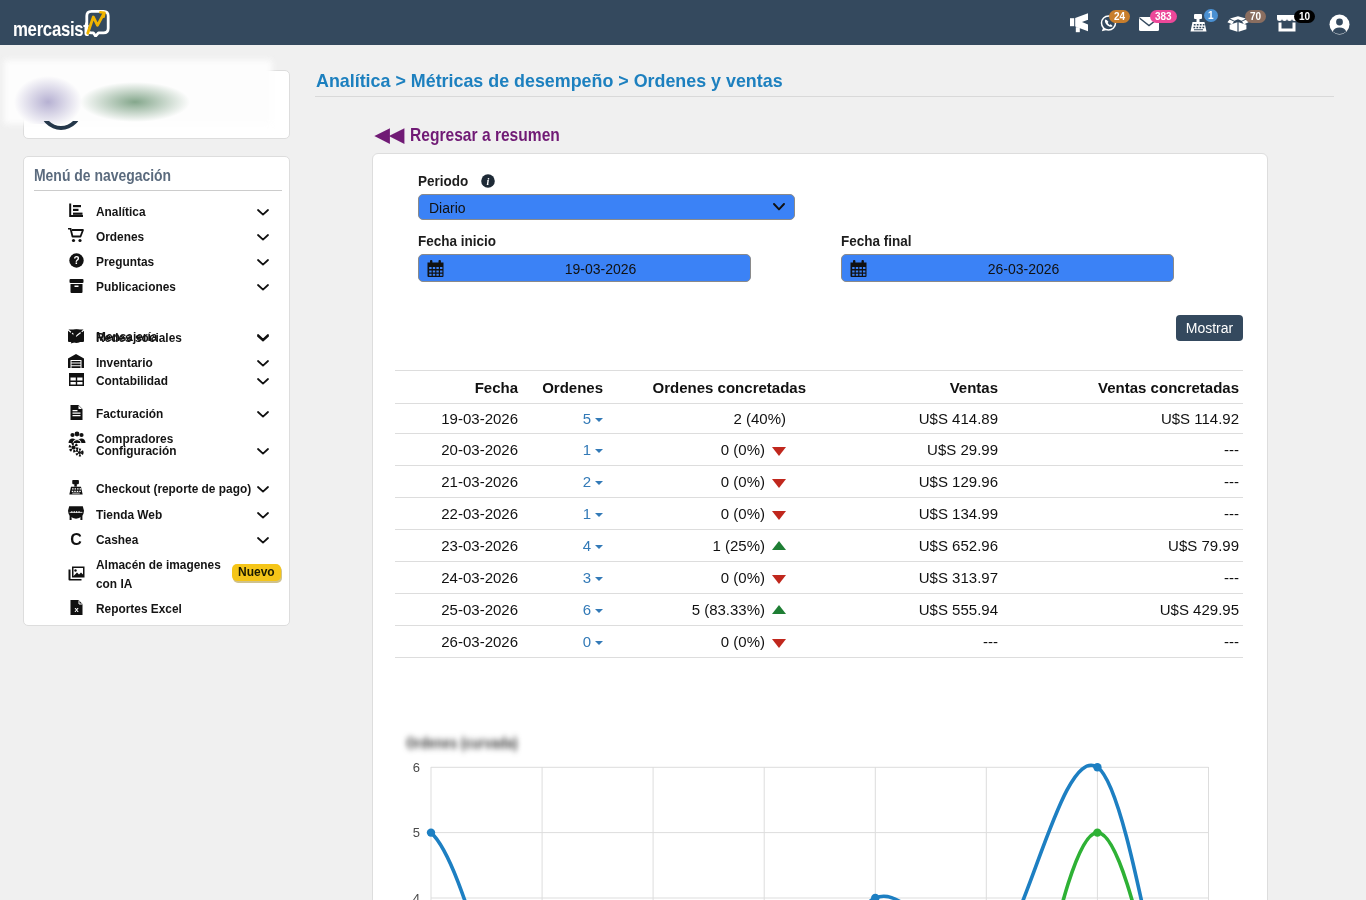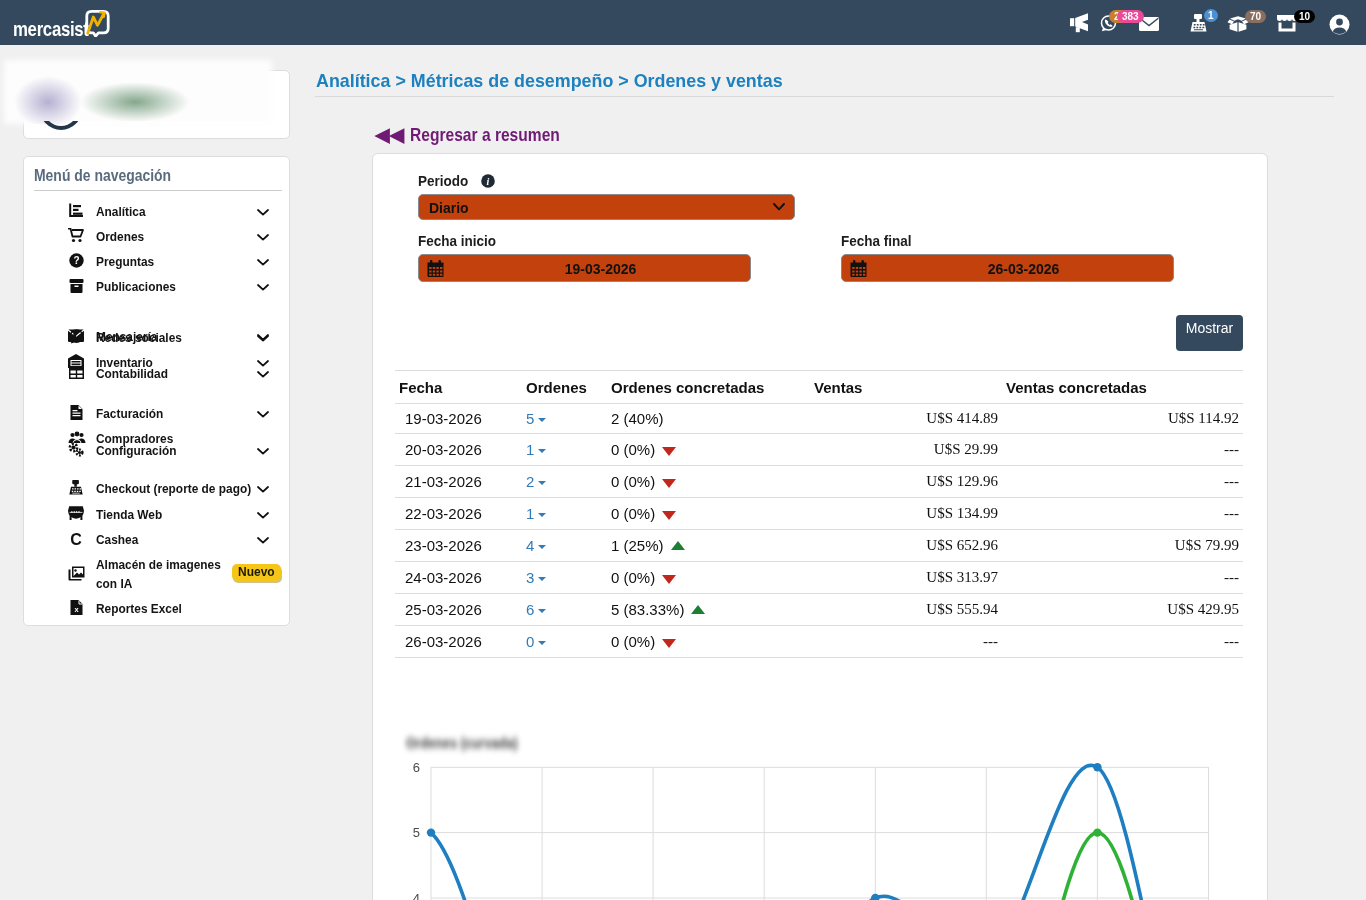--- a/index.html
+++ b/index.html
@@ -21,27 +21,27 @@
 .mi .txt { position:absolute; left:72px; top:50%; transform:translateY(-50%) scaleX(0.88); transform-origin:left top; font-size:13.5px; font-weight:bold; color:#141414; white-space:nowrap; }
 .mi .chev { position:absolute; right:22px; top:50%; transform:translateY(-50%); }
 
 #breadcrumb { position:absolute; left:316px; top:70px; font-size:19px; font-weight:bold; color:#1d80bf; transform:scaleX(0.94); transform-origin:left center; white-space:nowrap; }
 #bc-hr { position:absolute; left:315px; top:96px; width:1019px; border-bottom:1px solid #d9d9d9; }
 #backlink { position:absolute; left:375px; top:123px; font-size:19px; font-weight:bold; color:#701a75; white-space:nowrap; }
 #backlink .t { display:inline-block; transform:scaleX(0.82); transform-origin:left center; }
 #maincard { position:absolute; left:372px; top:153px; width:896px; height:1200px;
   background:#fff; border:1px solid #ddd; border-radius:6px; }
 .flabel { position:absolute; font-size:15px; font-weight:bold; color:#1d1d1d; transform:scaleX(0.9); transform-origin:left center; white-space:nowrap; }
-.finput { position:absolute; background:#c2410c; border:1px solid #8a8a8a; border-radius:5px;font-weight:bold; }
+.finput { position:absolute; background:#3b82f6; border:1px solid #8a8a8a; border-radius:5px; }
 
 #tbl { position:absolute; left:395px; top:370px; width:848px; border-collapse:collapse; font-size:15px; color:#111; }
 #tbl th { font-weight:bold; border-top:1px solid #ddd; }
-#tbl th, #tbl td { border-bottom:1px solid #ddd; padding:0 4px; text-align:left; white-space:nowrap; }
+#tbl th, #tbl td { border-bottom:1px solid #ddd; padding:0 4px; text-align:right; white-space:nowrap; }
 #tbl th { height:33px; } #tbl td { height:32px; } #tbl tr.r1 td { height:30px; }
-#tbl .r { text-align:right;font-family:Liberation Serif, serif; }
+#tbl .r { text-align:right; }
 #tbl td:nth-child(3) { padding-right:24px; }
 #tbl td:first-child { padding-left:10px; }
 #tbl a { color:#337ab7; text-decoration:none; font-weight:normal; }
 .caret { display:inline-block; width:0; height:0; border-left:4px solid transparent; border-right:4px solid transparent; border-top:4px solid #337ab7; margin-left:4px; vertical-align:2px; }
 .tri-dn { display:inline-block; width:0; height:0; border-left:7px solid transparent; border-right:7px solid transparent; border-top:9px solid #c0271d; margin-left:7px; vertical-align:-1px; }
 .tri-up { display:inline-block; width:0; height:0; border-left:7px solid transparent; border-right:7px solid transparent; border-bottom:9px solid #1e7e34; margin-left:7px; vertical-align:1px; }
 #tbl .tot td { font-weight:bold; }
 
 .ylab { position:absolute; width:20px; text-align:right; font-size:13px; color:#4a4a4a; }
 #chart-title { position:absolute; left:406px; top:735px; font-size:14px; font-weight:bold; color:#2e2e2e; filter:blur(3.2px); letter-spacing:0.2px; transform:scaleX(0.88); transform-origin:left center; }
@@ -64,21 +64,21 @@
 <svg class="abs" style="left:1100px;top:15px" width="17" height="17" viewBox="0 0 17 17">
   <circle cx="8.5" cy="8" r="7" fill="none" stroke="#fff" stroke-width="1.5"></circle>
   <path d="M3.2 12.5 L1.8 16.2 L5.8 15.2 z" fill="#fff"></path>
   <path d="M5.2 4.5 c-1 2 0.6 4.6 2.4 6 c1.8 1.4 4.3 1.8 5 0.4 l-1.8 -1.7 l-1.3 0.7 l-1.8 -1.9 l0.7 -1.3 l-1.7 -1.7 z" fill="#fff"></path>
 </svg>
 <div class="badge" style="left:1109px;top:10px;background:#c87e2c;">24</div>
 <svg class="abs" style="left:1139px;top:17px" width="20" height="14" viewBox="0 0 20 14">
   <rect x="0" y="0" width="20" height="14" rx="1.5" fill="#fff"></rect>
   <path d="M0.7 1.2 L10 8.6 L19.3 1.2" fill="none" stroke="#34495e" stroke-width="1.4"></path>
 </svg>
-<div class="badge" style="left:1117px;top:10px;background:#ec4899;">383</div>
+<div class="badge" style="left:1150px;top:10px;background:#ec4899;">383</div>
 <svg class="abs" style="left:1190px;top:14px" width="17" height="18" viewBox="0 0 17 18">
   <rect x="4" y="0" width="8" height="5" rx="1" fill="#fff"></rect>
   <rect x="6.5" y="4" width="3" height="4" fill="#fff"></rect>
   <path fill="#fff" d="M2.5 8 h12 l2 9.5 h-16 z M3.8 10 h1.8 v1.5 h-1.8 z M6.8 10 h1.8 v1.5 h-1.8 z M9.8 10 h1.8 v1.5 h-1.8 z M12.8 10 h1.8 v1.5 h-1.8 z M3.4 12.8 h1.8 v1.5 h-1.8 z M6.4 12.8 h1.8 v1.5 h-1.8 z M9.4 12.8 h1.8 v1.5 h-1.8 z M12.4 12.8 h1.8 v1.5 h-1.8 z M4 15.2 h9 v1 h-9 z" fill-rule="evenodd"></path>
 </svg>
 <div class="badge" style="left:1204px;top:9px;background:#4a90d2;border-radius:50%;padding:1px 4px;">1</div>
 <svg class="abs" style="left:1227px;top:16px" width="22" height="16" viewBox="0 0 22 16">
   <path fill="#fff" d="M11 0.2 L3 2.6 L7.3 4.8 L11 3.2 z M11 0.2 L19 2.6 L14.7 4.8 L11 3.2 z M2.6 3.4 L0.4 6.3 L4.9 8.2 L7 5.5 z M19.4 3.4 L21.6 6.3 L17.1 8.2 L15 5.5 z M2.6 8.8 L10.4 6.2 V15.8 L2.6 13.2 z M19.4 8.8 L11.6 6.2 V15.8 L19.4 13.2 z"></path>
 </svg>
 <div class="badge" style="left:1245px;top:10px;background:#8a6e60;">70</div>
@@ -169,21 +169,21 @@
       </div>
   <div class="mi" style="top:192.5px;">
         <span class="ico"><svg width="16" height="14" viewBox="0 0 16 14">
             <path fill="#111" d="M0 14 V4.5 L8 0 L16 4.5 V14 h-2.5 V6 h-11 V14 z M3.5 7 h9 v1.6 h-9 z M3.5 9.6 h9 v1.6 h-9 z M3.5 12.2 h9 V14 h-9 z" fill-rule="evenodd"></path>
           </svg></span>
         <span class="txt">Inventario</span>
         <div class="chev"><svg width="12" height="7" viewBox="0 0 12 7">
             <path d="M1 1 L6 5.6 L11 1" stroke="#111" stroke-width="1.8" fill="none" stroke-linecap="round" stroke-linejoin="round"></path>
           </svg></div>
       </div>
-  <div class="mi" style="top:203px;">
+  <div class="mi" style="top:210px;">
         <span class="ico"><svg width="15" height="13" viewBox="0 0 15 13">
             <path fill="#111" fill-rule="evenodd" d="M0 0 h15 v13 h-15 z M1.5 4.5 h5.3 v3 h-5.3 z M8.2 4.5 h5.3 v3 h-5.3 z M1.5 9 h5.3 v2.5 h-5.3 z M8.2 9 h5.3 v2.5 h-5.3 z"></path>
           </svg></span>
         <span class="txt">Contabilidad</span>
         <div class="chev"><svg width="12" height="7" viewBox="0 0 12 7">
             <path d="M1 1 L6 5.6 L11 1" stroke="#111" stroke-width="1.8" fill="none" stroke-linecap="round" stroke-linejoin="round"></path>
           </svg></div>
       </div>
   <div class="mi" style="top:243.0px;">
         <span class="ico"><svg width="13" height="15" viewBox="0 0 13 15">
@@ -297,21 +297,21 @@
   <div style="position:absolute;left:32px;right:0;top:6px;text-align:center;font-size:14px;color:#111;">19-03-2026</div>
 </div>
 <div class="finput" style="left:841px;top:254px;width:333px;height:28px;">
   <svg style="position:absolute;left:8px;top:5px" width="17" height="17" viewBox="0 0 17 17">
       <path fill="#111" fill-rule="evenodd" d="M0.5 2.5 h16 V16 a1 1 0 0 1 -1 1 h-14 a1 1 0 0 1 -1 -1 z M2.2 7 h2.4 v2 h-2.4 z M5.8 7 h2.4 v2 h-2.4 z M9.4 7 h2.4 v2 h-2.4 z M13 7 h2.4 v2 h-2.4 z M2.2 10.4 h2.4 v2 h-2.4 z M5.8 10.4 h2.4 v2 h-2.4 z M9.4 10.4 h2.4 v2 h-2.4 z M13 10.4 h2.4 v2 h-2.4 z M2.2 13.8 h2.4 v2 h-2.4 z M5.8 13.8 h2.4 v2 h-2.4 z M9.4 13.8 h2.4 v2 h-2.4 z M13 13.8 h2.4 v2 h-2.4 z"></path>
       <rect x="3" y="0" width="2.4" height="3.6" rx="1" fill="#111"></rect>
       <rect x="11.5" y="0" width="2.4" height="3.6" rx="1" fill="#111"></rect>
     </svg>
   <div style="position:absolute;left:32px;right:0;top:6px;text-align:center;font-size:14px;color:#111;">26-03-2026</div>
 </div>
-<div class="abs" style="left:1176px;top:315px;width:67px;height:36px;background:#34495e;border-radius:4px;color:#fff;font-size:14px;text-align:center;line-height:26px;">Mostrar</div>
+<div class="abs" style="left:1176px;top:315px;width:67px;height:26px;background:#34495e;border-radius:4px;color:#fff;font-size:14px;text-align:center;line-height:26px;">Mostrar</div>
 
 <table id="tbl" cellspacing="0">
 <colgroup>
       <col style="width:127px">
       <col style="width:85px">
       <col style="width:203px">
       <col style="width:192px">
       <col style="width:241px">
     </colgroup>
 <tbody>

